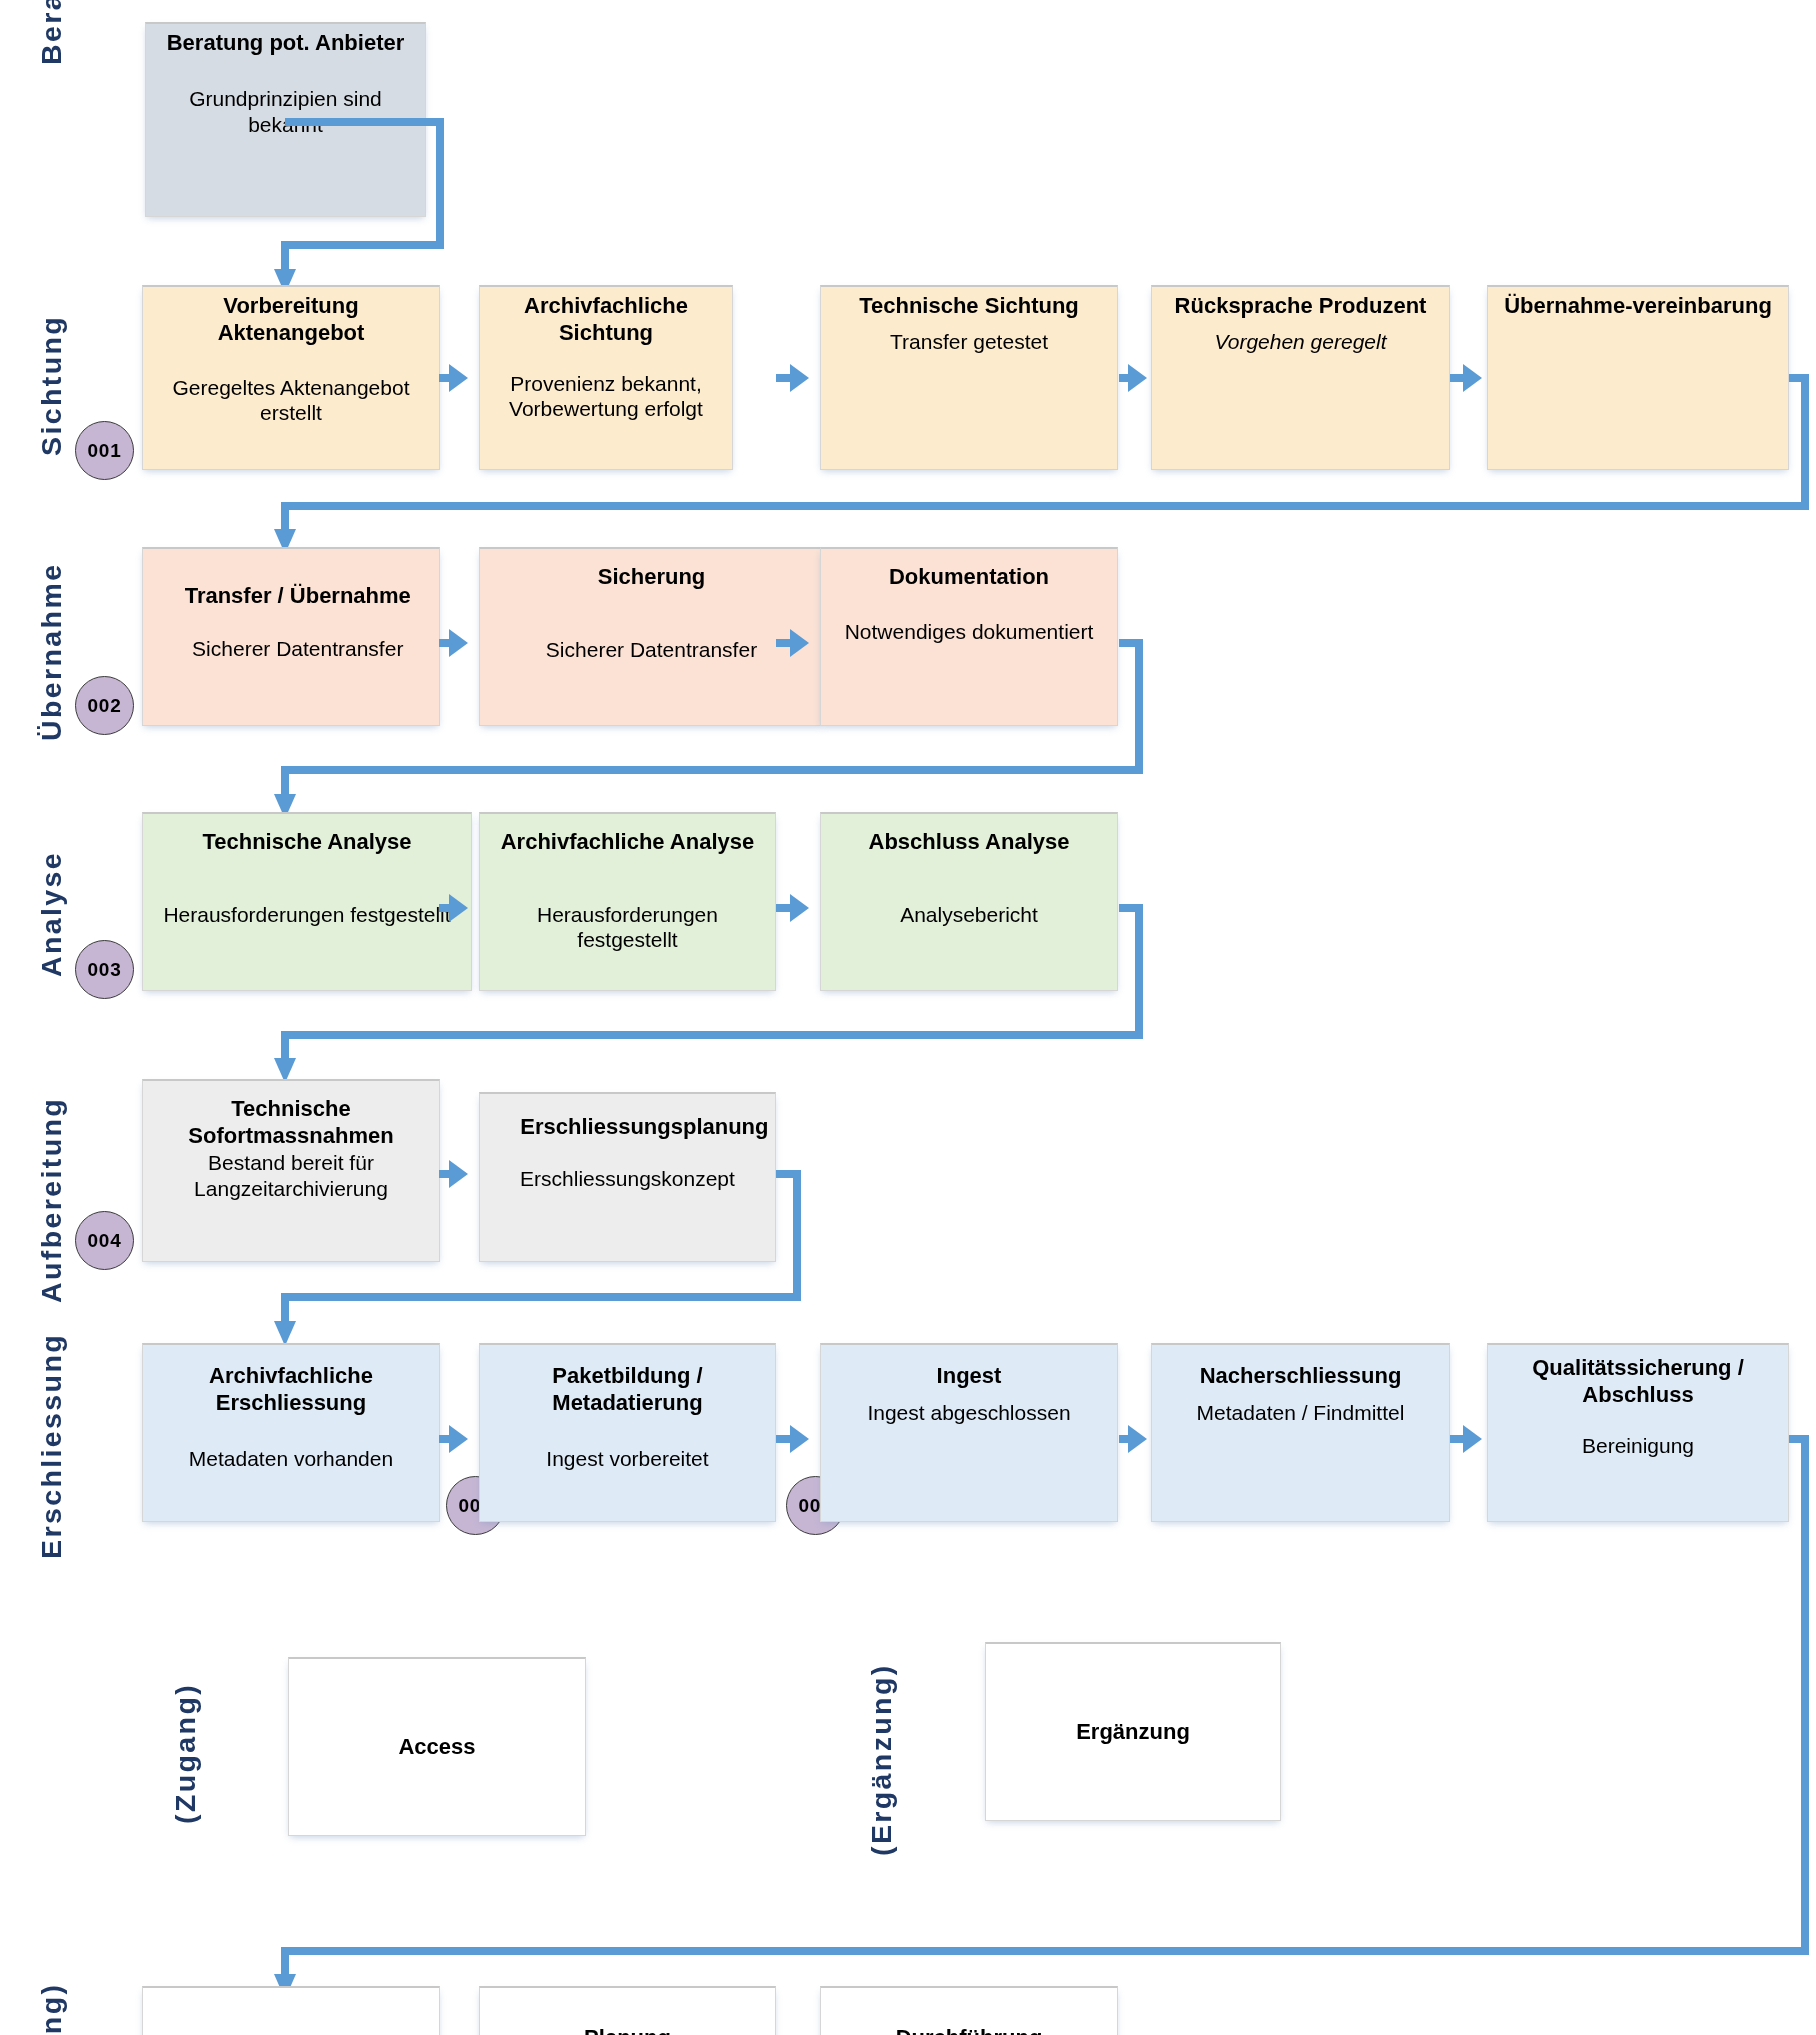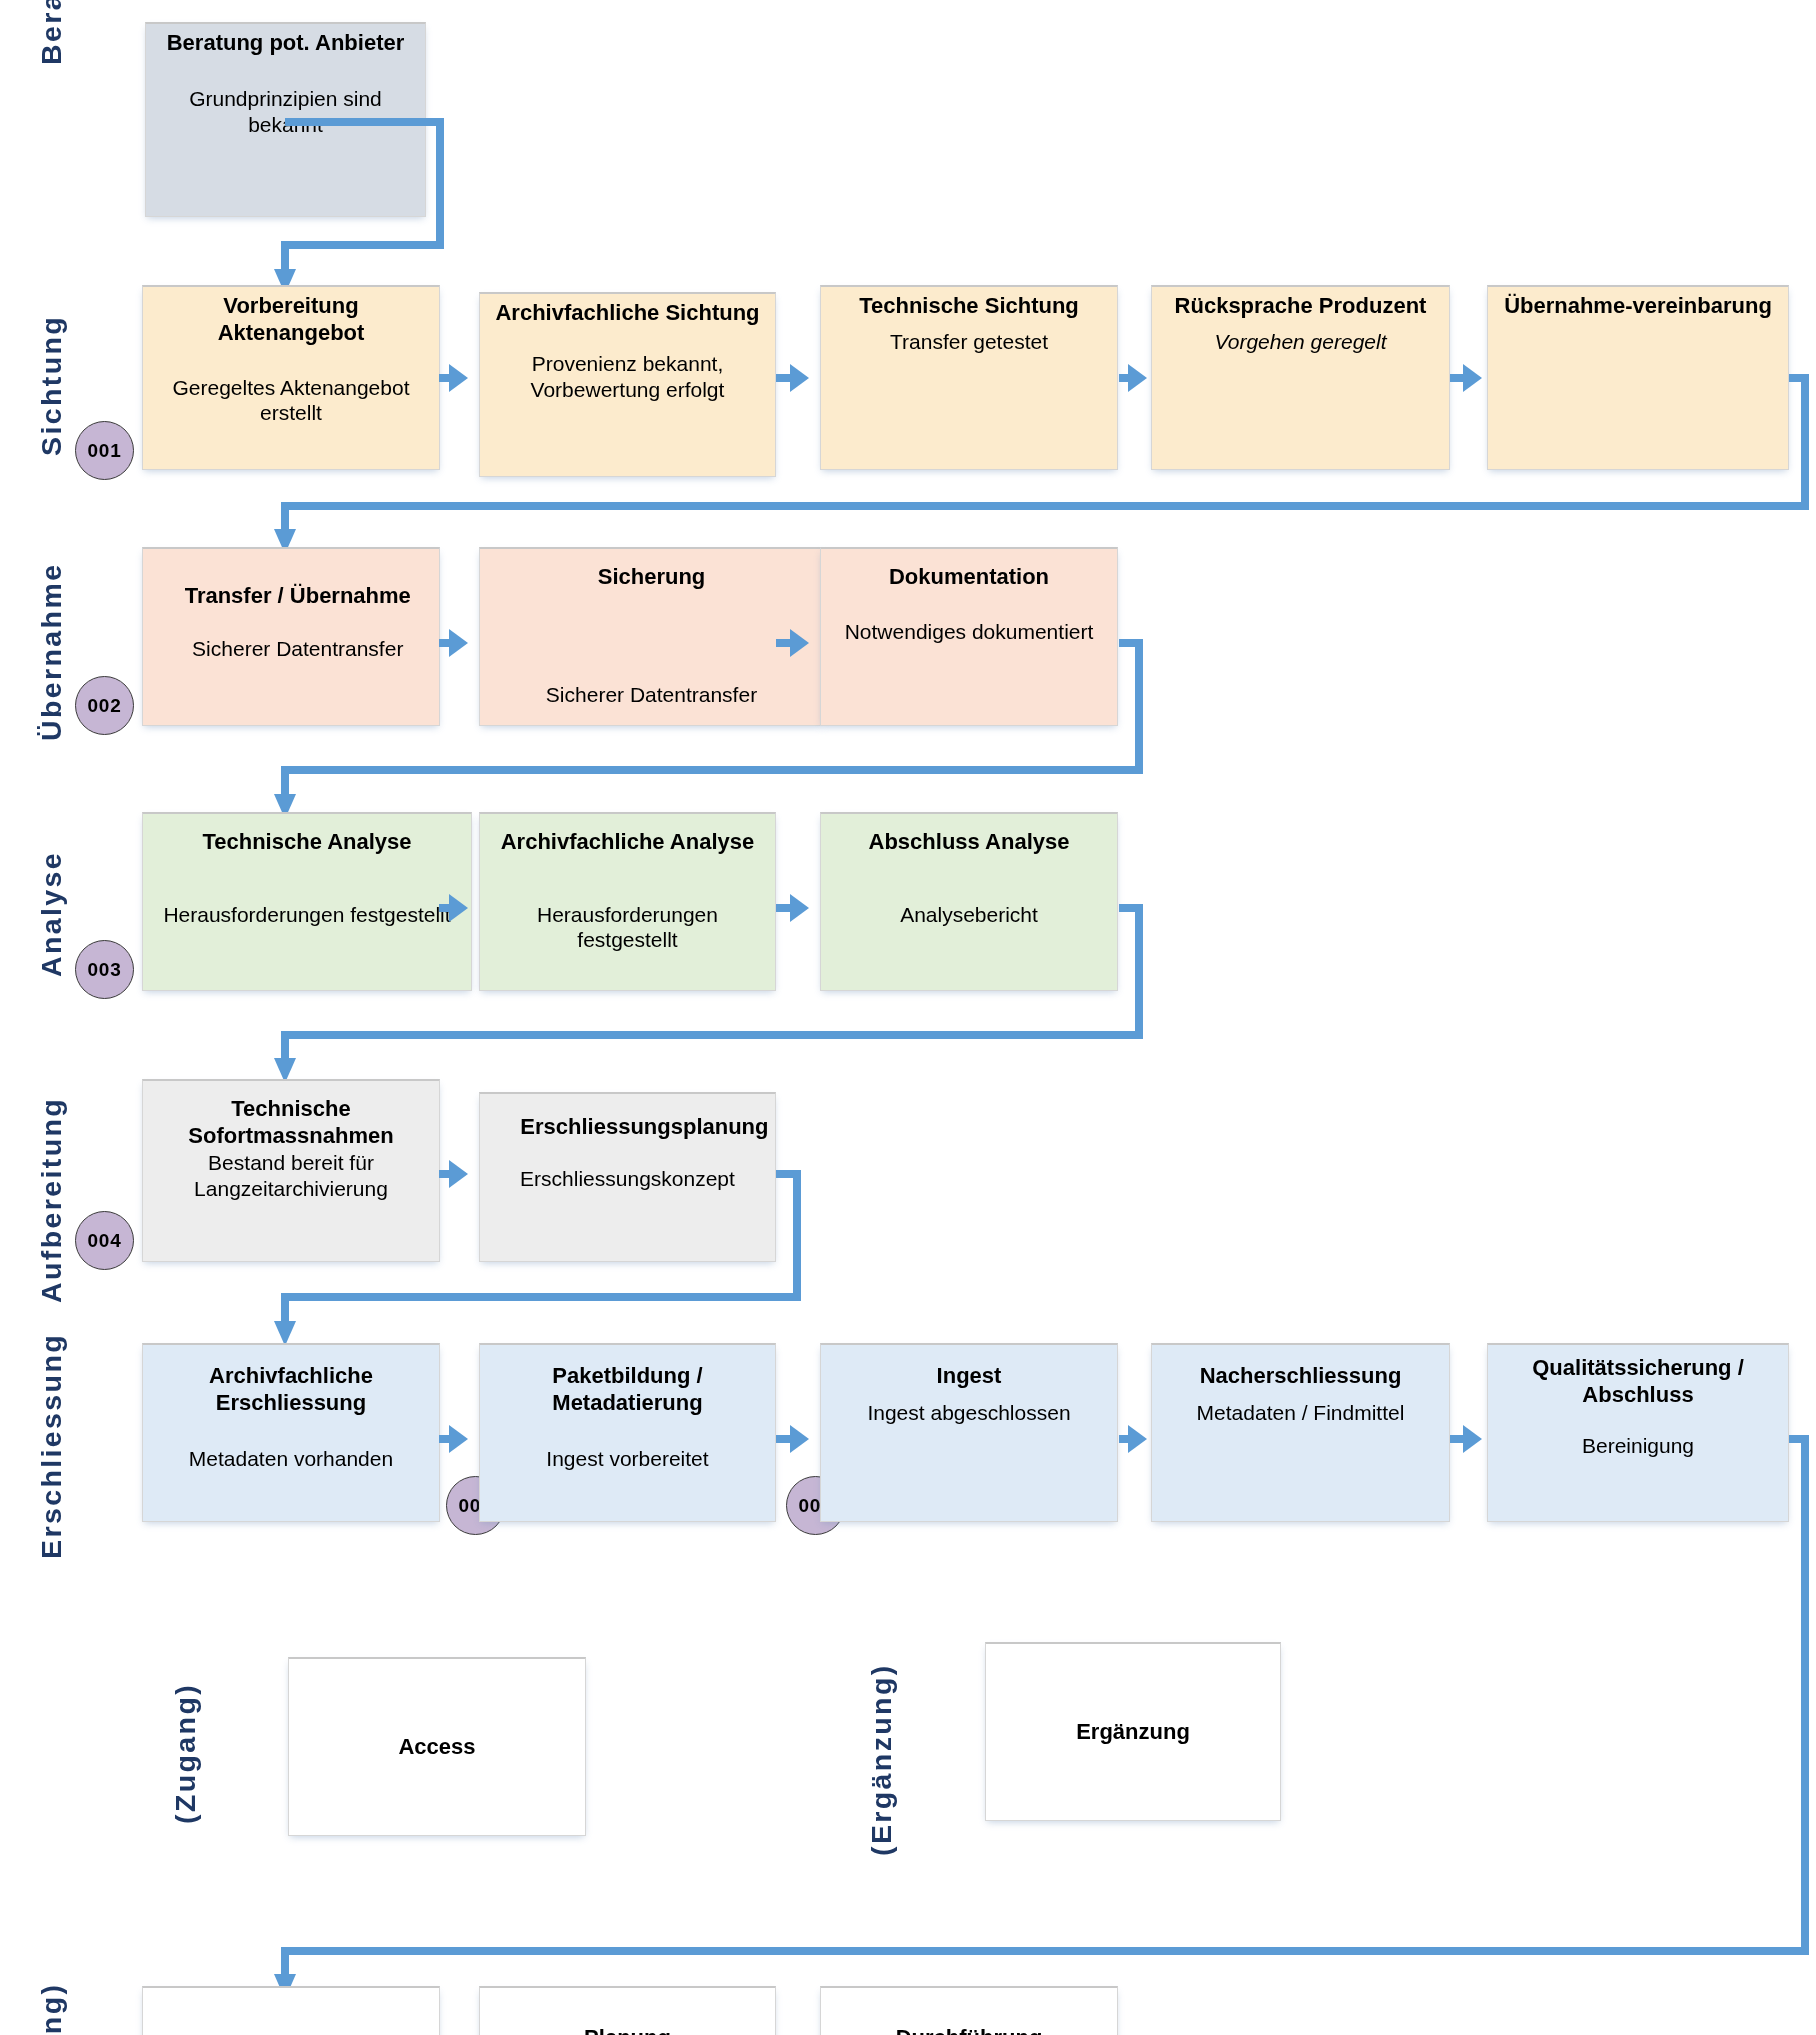--- a/index.html
+++ b/index.html
@@ -113,21 +113,21 @@
   <div class="marker" style="left:75px; top:421px; width:57px; height:57px;">001</div>
 
   <div class="box c-sichtung" style="left:142px; top:285px; width:298px; height:185px;">
     <div class="title">Vorbereitung Aktenangebot</div>
     <div class="sub" style="margin-top:28.5px;">Geregeltes Aktenangebot erstellt</div>
   </div>
 
   <div class="arrow-right" style="left:449px; top:364px;"></div>
   <div class="hconn" style="left:439px; top:374px; width:12.2px;"></div>
 
-  <div class="box c-sichtung" style="left:479px; top:285px; width:297px; height:185px;margin-top:7px;">
+  <div class="box c-sichtung" style="left:479px; top:285px; width:254px; height:185px;">
     <div class="title">Archivfachliche Sichtung</div>
     <div class="sub" style="margin-top:24.4px;">Provenienz bekannt, Vorbewertung erfolgt</div>
   </div>
 
   <div class="arrow-right" style="left:790px; top:364px;"></div>
   <div class="hconn" style="left:776px; top:374px; width:17px;"></div>
 
   <div class="box c-sichtung" style="left:820px; top:285px; width:298px; height:185px;">
     <div class="title">Technische Sichtung</div>
     <div class="sub" style="margin-top:9.8px;">Transfer getestet</div>
@@ -158,21 +158,21 @@
   <div class="marker" style="left:75px; top:676px; width:57px; height:57px;">002</div>
 
   <div class="box c-uebernahme" style="left:142px; top:547px; width:298px; height:179px;padding-left:20px;">
     <div class="title" style="margin-top:28.5px;">Transfer / Übernahme</div>
     <div class="sub" style="margin-top:26px;">Sicherer Datentransfer</div>
   </div>
 
   <div class="arrow-right" style="left:449px; top:629px;"></div>
   <div class="hconn" style="left:439px; top:639px; width:12.2px;"></div>
 
-  <div class="box c-uebernahme" style="left:479px; top:547px; width:345px; height:179px;gap:45px;">
+  <div class="box c-uebernahme" style="left:479px; top:547px; width:345px; height:179px;">
     <div class="title" style="margin-top:9px;">Sicherung</div>
     <div class="sub" style="margin-top:46px;">Sicherer Datentransfer</div>
   </div>
 
   <div class="arrow-right" style="left:790px; top:629px;"></div>
   <div class="hconn" style="left:776px; top:639px; width:17px;"></div>
 
   <div class="box c-uebernahme" style="left:820px; top:547px; width:298px; height:179px;">
     <div class="title" style="margin-top:9px;">Dokumentation</div>
     <div class="sub" style="margin-top:28.5px;">Notwendiges dokumentiert</div>

